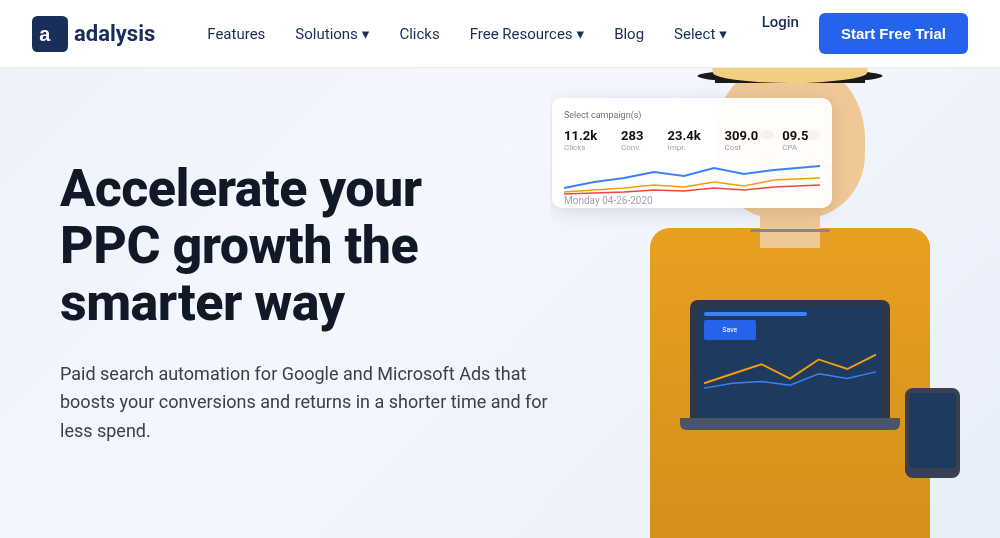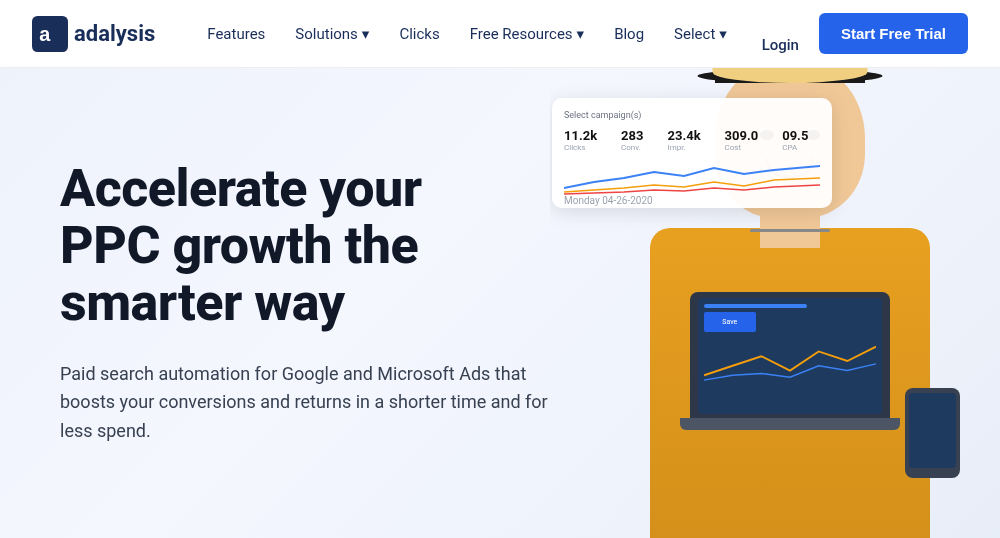--- a/index.html
+++ b/index.html
@@ -53,21 +53,21 @@
       gap: 4px;
       padding: 8px 12px;
       font-size: 15px;
       color: #1a2e5a;
       cursor: pointer;
       border-radius: 4px;
     }
 
     .nav-right {
       display: flex;
-      align-items: flex-end;
+      align-items: flex-start;
       gap: 20px;
     }
 
     .login-link {
       font-size: 15px;
       color: #1a2e5a;
       cursor: pointer;
       font-weight: 500;
     }
 
@@ -286,21 +286,21 @@
 
       <div style="position:absolute;bottom:455px;left:50%;transform:translateX(-50%);width:155px;height:22px;background:#f0d080;border-radius:0 0 50% 50%;"></div>
 
       <div style="position:absolute;bottom:398px;left:calc(50% - 30px);width:14px;height:10px;background:#2d1a0e;border-radius:50%;"></div>
       <div style="position:absolute;bottom:398px;left:calc(50% + 16px);width:14px;height:10px;background:#2d1a0e;border-radius:50%;"></div>
 
       <div style="position:absolute;bottom:360px;left:50%;transform:translateX(-50%);width:48px;height:20px;border-bottom:3px solid #c4785a;border-left:2px solid #c4785a;border-right:2px solid #c4785a;border-radius:0 0 24px 24px;"></div>
 
       <div style="position:absolute;bottom:306px;left:50%;transform:translateX(-50%);width:80px;height:3px;background:#888;border-radius:2px;"></div>
 
-      <div style="position:absolute;bottom:116px;left:50%;transform:translateX(-50%);width:200px;height:130px;background:#2d3748;border-radius:8px 8px 0 0;z-index:3;">
+      <div style="position:absolute;bottom:108px;left:50%;transform:translateX(-50%);width:200px;height:130px;background:#2d3748;border-radius:8px 8px 0 0;z-index:3;">
         <div style="position:absolute;top:6px;left:8px;right:8px;bottom:8px;background:#1e3a5f;border-radius:4px;overflow:hidden;">
           <div style="padding:6px;">
             <div style="height:4px;background:#3b82f6;border-radius:2px;margin-bottom:4px;width:60%;"></div>
             <div style="display:flex;gap:4px;margin-bottom:4px;">
               <div style="height:20px;width:30%;background:#2563eb;border-radius:2px;font-size:7px;color:white;display:flex;align-items:center;justify-content:center;">Save</div>
             </div>
             <svg width="100%" height="50" viewBox="0 0 180 50">
               <polyline points="0,40 30,30 60,20 90,35 120,15 150,25 180,10" fill="none" stroke="#f59e0b" stroke-width="2"></polyline>
               <polyline points="0,45 30,40 60,38 90,42 120,30 150,35 180,28" fill="none" stroke="#3b82f6" stroke-width="1.5"></polyline>
             </svg>

